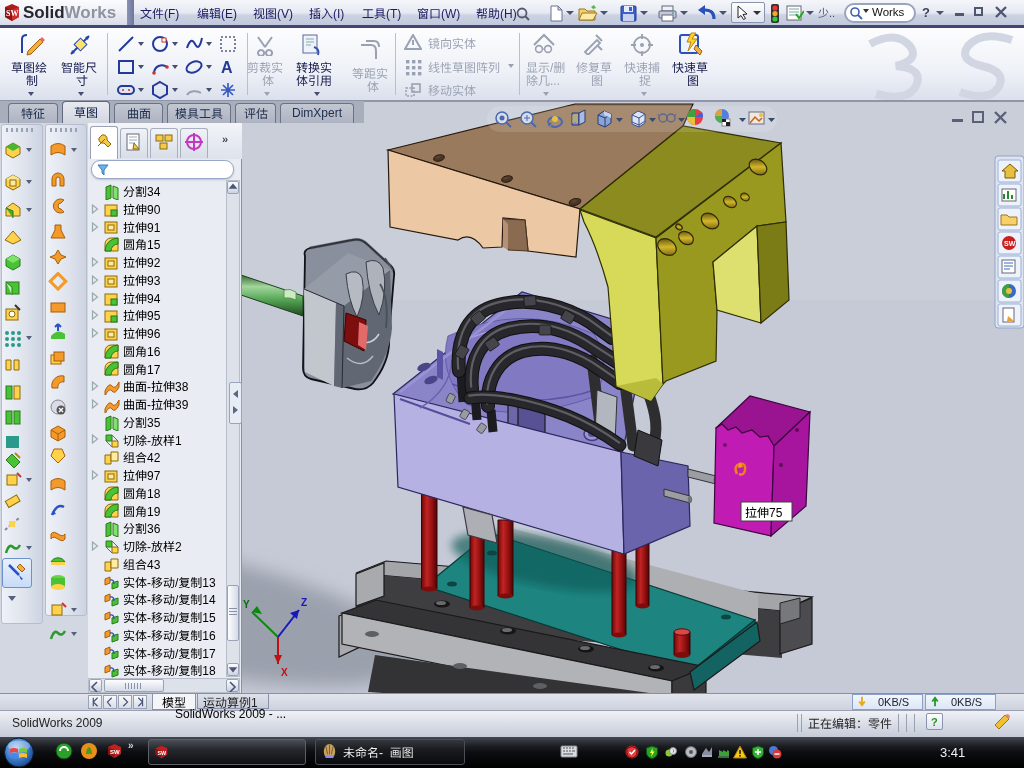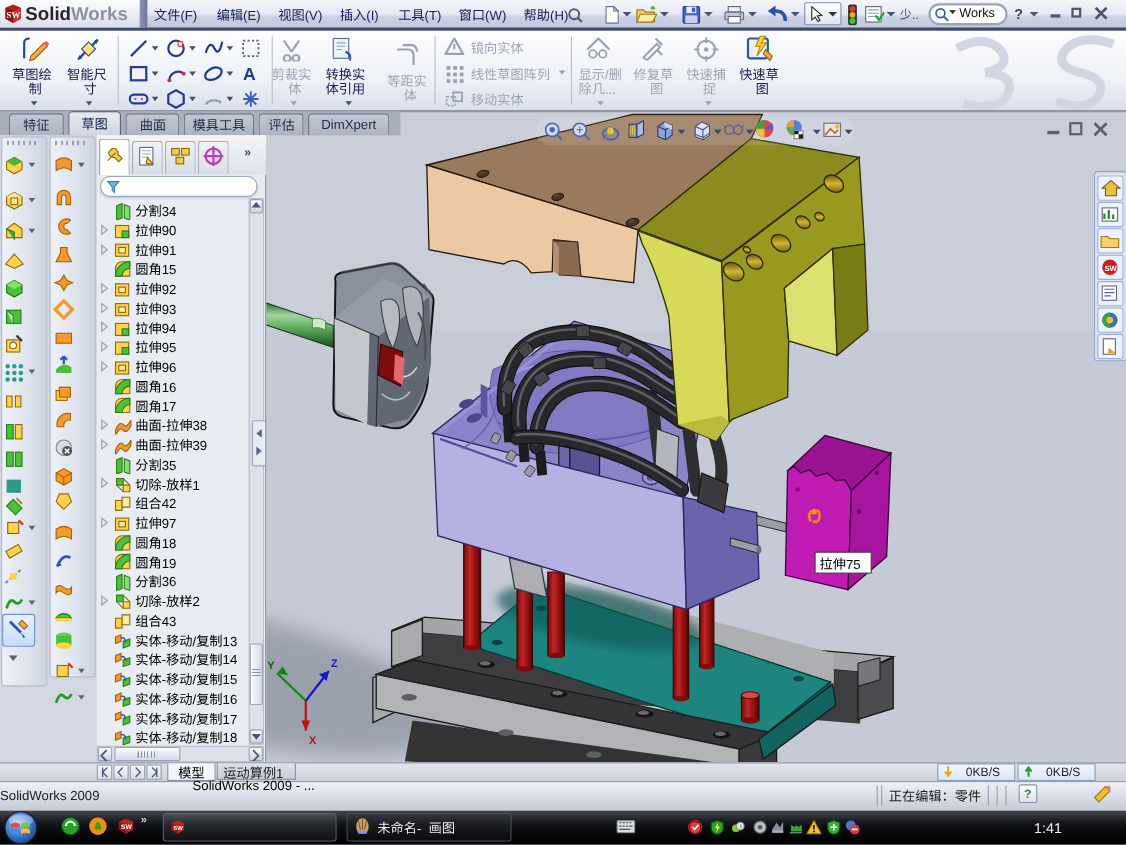--- a/index.html
+++ b/index.html
@@ -1266,21 +1266,21 @@
 <svg class="ab" style="left:856px;top:695px" width="12" height="13" viewBox="0 0 12 14">
     <path d="M6 2v8M3 7l3 4 3-4" fill="none" stroke="#e8a818" stroke-width="2"></path>
   </svg>
 <div class="ab" style="left:878px;top:696px;font:11px 'Liberation Sans';color:#223">0KB/S</div>
 <div class="ab" style="left:925px;top:694px;width:71px;height:16px;background:linear-gradient(#f2f6fc,#dce6f6);border:1px solid #8aa0c8"></div>
 <svg class="ab" style="left:929px;top:695px" width="12" height="13" viewBox="0 0 12 14">
     <path d="M6 12V4M3 7l3-4 3 4" fill="none" stroke="#2a9a2a" stroke-width="2"></path>
   </svg>
 <div class="ab" style="left:951px;top:696px;font:11px 'Liberation Sans';color:#223">0KB/S</div>
 <div class="ab" style="left:0;top:710px;width:1024px;height:27px;background:linear-gradient(#eff1f6,#d6dae4 60%,#c6cbd8);border-top:1px solid #9aa0b2"></div>
-<div class="ab" style="left:0;top:716px;font:12px 'Liberation Sans';color:#222">SolidWorks 2009</div>
+<div class="ab" style="left:12px;top:716px;font:12px 'Liberation Sans';color:#222">SolidWorks 2009</div>
 <div class="ab" style="left:797px;top:714px;width:1px;height:18px;background:#9aa0b2"></div>
 <div class="ab" style="left:801px;top:714px;width:1px;height:18px;background:#9aa0b2"></div>
 <svg class="tx" style="left:808.0px;top:716.0px;" width="87" height="17">
     <use href="#c27491" x="0.00" y="12.00" fill="#222"></use>
     <use href="#c22312" x="12.00" y="12.00" fill="#222"></use>
     <use href="#c32534" x="24.00" y="12.00" fill="#222"></use>
     <use href="#c36753" x="36.00" y="12.00" fill="#222"></use>
     <use href="#c65306" x="48.00" y="12.00" fill="#222"></use>
     <use href="#c38646" x="60.00" y="12.00" fill="#222"></use>
     <use href="#c20214" x="72.00" y="12.00" fill="#222"></use>
@@ -1385,21 +1385,21 @@
   </svg>
 <svg class="ab" style="left:751px;top:745px" width="14" height="14" viewBox="0 0 14 14">
     <path d="M7 1l5.5 2v4.5C12.5 11 10 13 7 13.5 4 13 1.5 11 1.5 7.5V3z" fill="#38b038" stroke="#0a5a0a"></path>
     <path d="M4 7h6M7 4v6" stroke="#fff" stroke-width="1.5"></path>
   </svg>
 <svg class="ab" style="left:768px;top:745px" width="14" height="14" viewBox="0 0 14 14">
     <circle cx="5.5" cy="5.5" r="4.5" fill="#4878d8"></circle>
     <circle cx="9" cy="9" r="4.5" fill="#d83838"></circle>
     <path d="M6.5 9h5" stroke="#fff" stroke-width="1.5"></path>
   </svg>
-<div class="ab" style="left:940px;top:745px;font:13px 'Liberation Sans';color:#f0f0f0">1:41</div>
+<div class="ab" style="left:940px;top:745px;font:13px 'Liberation Sans';color:#f0f0f0">3:41</div>
 <svg width="0" height="0" style="position:absolute">
     <defs>
       <path id="c20214" d="M3.8 -4.1V-3.2H7.2V1H8.1V-3.2H11.4V-4.1H8.1V-6.7H10.9V-7.6H8.1V-9.9H7.2V-7.6H5.6C5.8 -8.2 5.9 -8.7 6 -9.3L5.2 -9.5C4.9 -7.9 4.4 -6.4 3.7 -5.4C3.9 -5.3 4.3 -5 4.5 -4.9C4.8 -5.4 5.1 -6 5.4 -6.7H7.2V-4.1ZM3.2 -10C2.6 -8.2 1.5 -6.4 0.4 -5.2C0.5 -5 0.8 -4.6 0.9 -4.4C1.3 -4.8 1.6 -5.2 2 -5.8V0.9H2.9V-7.2C3.3 -8 3.7 -8.9 4.1 -9.8Z"></path>
       <path id="c20272" d="M3.2 -10C2.5 -8.2 1.4 -6.4 0.2 -5.2C0.4 -5 0.6 -4.6 0.7 -4.4C1.1 -4.8 1.5 -5.3 1.9 -5.8V0.9H2.8V-7.1C3.3 -8 3.7 -8.9 4.1 -9.8ZM3.9 -7.5V-6.6H7.2V-4.1H4.6V1H5.5V0.4H9.9V0.9H10.8V-4.1H8.1V-6.6H11.5V-7.5H8.1V-10.1H7.2V-7.5ZM5.5 -0.4V-3.3H9.9V-0.4Z"></path>
       <path id="c20280" d="M7.1 -7.4V-5.7H4.8V-7.4ZM3.9 -8.2V-1.8H4.8V-2.4H7.1V0.9H8V-2.4H10.4V-1.8H11.3V-8.2H8V-10H7.1V-8.2ZM8 -7.4H10.4V-5.7H8ZM7.1 -4.9V-3.2H4.8V-4.9ZM8 -4.9H10.4V-3.2H8ZM3.2 -10C2.5 -8.2 1.4 -6.4 0.2 -5.2C0.4 -5 0.6 -4.6 0.7 -4.4C1.1 -4.8 1.5 -5.3 1.9 -5.8V0.9H2.8V-7.2C3.3 -8 3.7 -8.9 4 -9.8Z"></path>
       <path id="c20307" d="M3 -10C2.4 -8.2 1.4 -6.4 0.4 -5.2C0.5 -5 0.8 -4.6 0.9 -4.4C1.2 -4.8 1.6 -5.2 1.9 -5.7V0.9H2.8V-7.3C3.2 -8.1 3.6 -8.9 3.9 -9.8ZM5 -2.1V-1.3H7V0.9H7.8V-1.3H9.8V-2.1H7.8V-6.3C8.6 -4.2 9.7 -2.1 11 -1C11.2 -1.2 11.5 -1.6 11.7 -1.7C10.4 -2.8 9.1 -4.8 8.4 -6.8H11.4V-7.7H7.8V-10H7V-7.7H3.6V-6.8H6.4C5.7 -4.8 4.4 -2.7 3.1 -1.7C3.3 -1.5 3.6 -1.2 3.8 -1C5 -2.1 6.2 -4.1 7 -6.2V-2.1Z"></path>
       <path id="c20363" d="M8.3 -8.7V-2H9.1V-8.7ZM10.2 -10V-0.3C10.2 -0.1 10.2 -0 10 0C9.8 0 9.1 0 8.4 -0C8.5 0.2 8.7 0.6 8.7 0.9C9.6 0.9 10.2 0.9 10.6 0.7C10.9 0.6 11.1 0.3 11.1 -0.3V-10ZM4.3 -3.5C4.7 -3.2 5.2 -2.7 5.6 -2.4C5 -1.2 4.3 -0.3 3.4 0.3C3.6 0.4 3.9 0.8 4 1C5.8 -0.3 7.1 -2.8 7.5 -6.6L7 -6.8L6.8 -6.8H5.3C5.4 -7.3 5.6 -7.9 5.7 -8.6H7.7V-9.4H3.6V-8.6H4.8C4.5 -6.6 3.9 -4.9 3 -3.7C3.2 -3.5 3.6 -3.3 3.7 -3.1C4.2 -3.9 4.7 -4.8 5 -5.9H6.6C6.4 -4.9 6.2 -4 5.9 -3.2C5.6 -3.5 5.1 -3.8 4.8 -4.1ZM2.5 -10.1C2.1 -8.3 1.3 -6.6 0.4 -5.4C0.5 -5.2 0.8 -4.7 0.9 -4.5C1.2 -4.9 1.4 -5.3 1.7 -5.8V0.9H2.5V-7.5C2.9 -8.3 3.1 -9.1 3.4 -9.8Z"></path>
       <path id="c20462" d="M8.4 -4.6C7.7 -4 6.5 -3.4 5.4 -3.1C5.6 -3 5.8 -2.8 6 -2.6C7.1 -3 8.3 -3.6 9.1 -4.3ZM9.5 -3.4C8.7 -2.6 7.1 -1.9 5.6 -1.6C5.8 -1.4 6 -1.1 6.1 -1C7.7 -1.4 9.3 -2.1 10.2 -3.2ZM10.6 -2.1C9.6 -0.9 7.4 -0.1 5 0.2C5.1 0.4 5.3 0.7 5.4 0.9C8 0.5 10.2 -0.4 11.4 -1.8ZM3.7 -6.7V-0.9H4.4V-6.7ZM6.6 -8H10C9.6 -7.4 9 -6.8 8.3 -6.3C7.6 -6.8 7 -7.4 6.6 -8ZM6.8 -10.1C6.3 -8.8 5.4 -7.5 4.4 -6.7C4.6 -6.6 5 -6.4 5.1 -6.2C5.5 -6.6 5.9 -6.9 6.2 -7.4C6.5 -6.9 7 -6.4 7.6 -5.9C6.6 -5.4 5.5 -5.1 4.5 -4.9C4.6 -4.7 4.8 -4.4 4.9 -4.2C6.1 -4.5 7.3 -4.8 8.3 -5.4C9.1 -4.9 10 -4.5 11.2 -4.3C11.3 -4.5 11.5 -4.8 11.7 -5C10.6 -5.2 9.8 -5.5 9 -5.9C9.9 -6.6 10.7 -7.4 11.1 -8.5L10.6 -8.8L10.5 -8.8H7.1C7.3 -9.1 7.5 -9.5 7.6 -9.9ZM2.8 -10C2.2 -8.1 1.3 -6.3 0.2 -5.1C0.4 -4.9 0.6 -4.4 0.7 -4.2C1.1 -4.7 1.5 -5.2 1.8 -5.8V1H2.7V-7.4C3.1 -8.1 3.4 -9 3.6 -9.8Z"></path>
       <path id="c20837" d="M3.5 -9.1C4.3 -8.5 4.9 -7.8 5.5 -7.1C4.7 -3.7 3.2 -1.2 0.5 0.2C0.7 0.3 1.2 0.7 1.3 0.9C3.8 -0.5 5.3 -2.7 6.2 -5.9C7.5 -3.5 8.4 -0.7 11.1 0.8C11.2 0.6 11.4 0.1 11.6 -0.2C7.6 -2.6 7.9 -7.1 4.1 -9.8Z"></path>
       <path id="c20855" d="M7.3 -1C8.6 -0.4 10 0.4 10.8 1L11.5 0.3C10.6 -0.3 9.2 -1 7.8 -1.6ZM3.9 -1.6C3.2 -0.9 1.7 -0.1 0.5 0.3C0.7 0.5 1 0.8 1.1 1C2.4 0.5 3.8 -0.3 4.8 -1.1ZM2.5 -9.5V-2.5H0.6V-1.7H11.4V-2.5H9.6V-9.5ZM3.4 -2.5V-3.6H8.7V-2.5ZM3.4 -7H8.7V-6H3.4ZM3.4 -7.7V-8.8H8.7V-7.7ZM3.4 -5.3H8.7V-4.3H3.4Z"></path>

